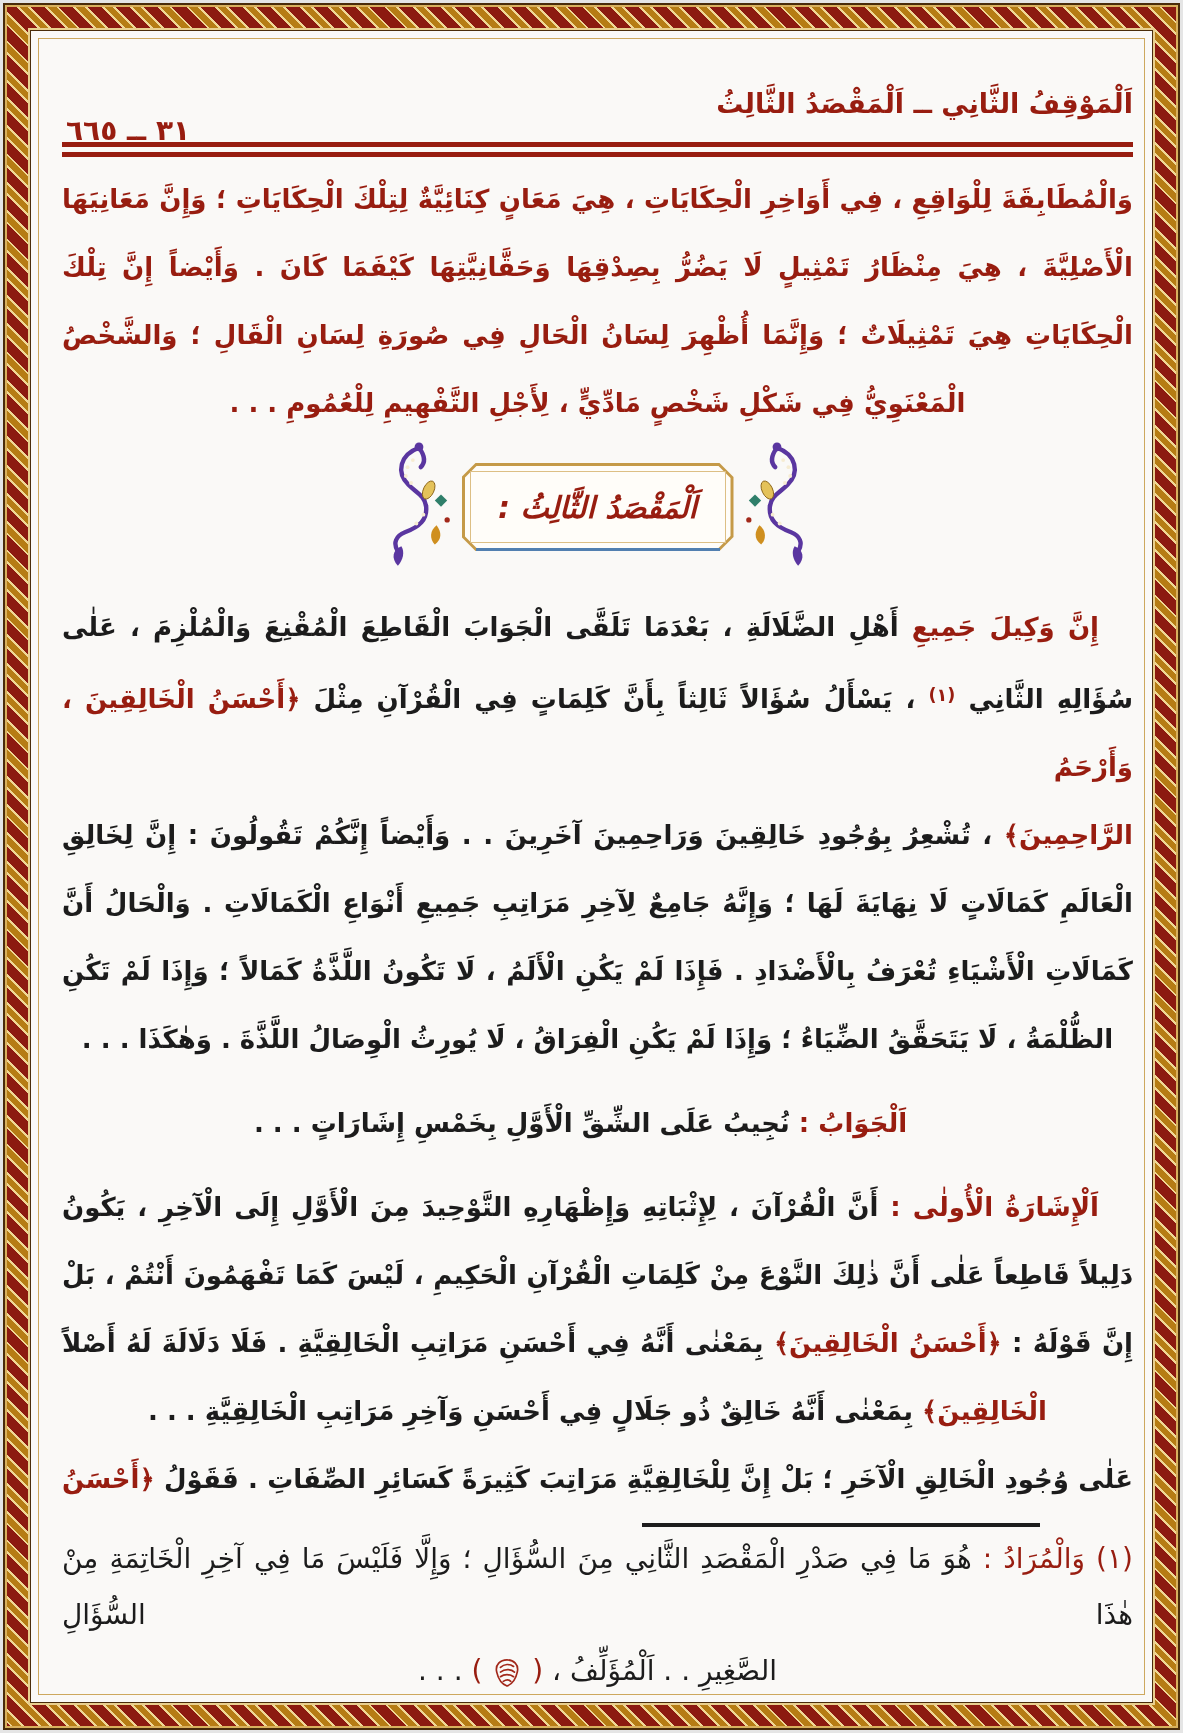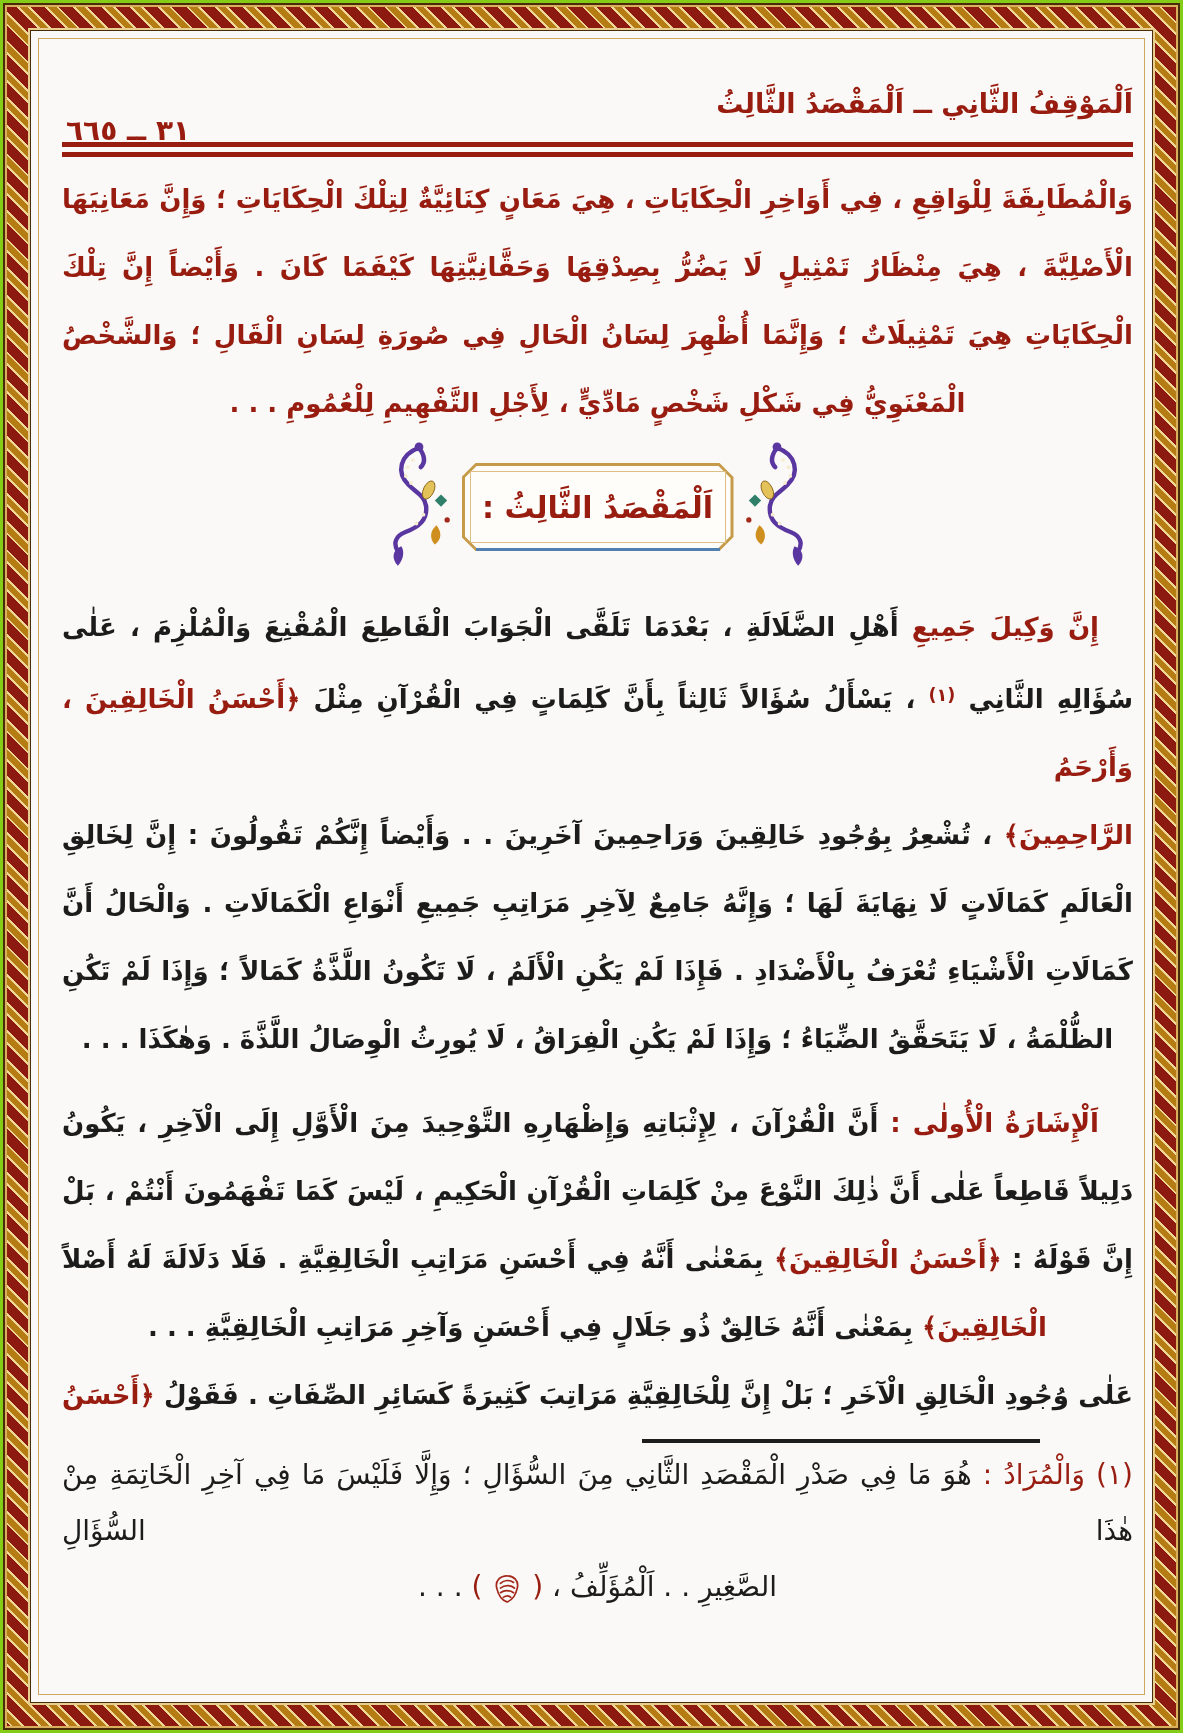--- a/index.html
+++ b/index.html
@@ -1,18 +1,18 @@
 <!DOCTYPE html>
 <html lang="ar" dir="rtl" style="--accent-red: #981d10; --ink: #1c1c1c;"><head>
 <meta charset="utf-8">
 <style>
   html,body{margin:0;padding:0;background:#ffffff;}
   .page{
     position:relative;width:1183px;height:1733px;overflow:hidden;
-    background:#84cc16;font-family:"DejaVu Sans",sans-serif;
+    background:#e5e5e5;font-family:"DejaVu Sans",sans-serif;
   }
   
   .frame-band{
     position:absolute;inset:3px;border:2px solid #4a2c0a;
     background:repeating-linear-gradient(45deg,
       #8c1a10 0 5px,#f0d795 5px 7px,#b67c14 7px 13px,#f0d795 13px 15px,#8c1a10 15px 20px);
     box-shadow:inset 0 0 0 2px #d9b15e;
   }
   .frame-hole{
     position:absolute;inset:30px;background:#faf9f7;border:1px solid #4a2c0a;
@@ -42,21 +42,21 @@
   .line.indent{padding-right:34px;}
   .seg-red{color:var(--accent-red,#981d10);}
   .seg-black{color:var(--ink,#1c1c1c);}
   .sup{font-size:0.68em;vertical-align:7px;}
   #para1{margin-top:8px;}
   #para2{margin-top:20px;}
   #answer{margin-top:16px;}
   #indication{margin-top:16px;}
   
   .heading-wrap{
-    margin-top:4px;height:132px;display:flex;align-items:center;justify-content:center;gap:4px;
+    margin-top:4px;height:132px;display:flex;align-items:center;justify-content:center;gap:4px;font-style:italic;
   }
   .orn{flex:0 0 auto;}
   .orn.flip{transform:scaleX(-1);}
   .heading-box{position:relative;width:272px;height:88px;flex:0 0 auto;}
   .hb-outer{
     position:absolute;inset:0;background:#c59a48;
     clip-path:polygon(14px 0,calc(100% - 14px) 0,100% 14px,100% calc(100% - 14px),calc(100% - 14px) 100%,14px 100%,0 calc(100% - 14px),0 14px);
   }
   .hb-mid{
     position:absolute;inset:3px;background:#fffdf9;
@@ -178,20 +178,23 @@
 </span>
     </div>
 
     <div id="para2">
         <div class="line justify indent"><span class="seg-red">إِنَّ وَكِيلَ جَمِيعِ </span><span class="seg-black">أَهْلِ الضَّلَالَةِ ، بَعْدَمَا تَلَقَّى الْجَوَابَ الْقَاطِعَ الْمُقْنِعَ وَالْمُلْزِمَ ، عَلٰى</span></div>
         <div class="line justify"><span class="seg-black">سُؤَالِهِ الثَّانِي </span><span class="seg-red sup">(١)</span><span class="seg-black"> ، يَسْأَلُ سُؤَالاً ثَالِثاً بِأَنَّ كَلِمَاتٍ فِي الْقُرْآنِ مِثْلَ </span><span class="seg-red">﴿أَحْسَنُ الْخَالِقِينَ ، وَأَرْحَمُ</span></div>
         <div class="line justify"><span class="seg-red">الرَّاحِمِينَ﴾</span><span class="seg-black"> ، تُشْعِرُ بِوُجُودِ خَالِقِينَ وَرَاحِمِينَ آخَرِينَ . . وَأَيْضاً إِنَّكُمْ تَقُولُونَ : إِنَّ لِخَالِقِ</span></div>
         <div class="line justify"><span class="seg-black">الْعَالَمِ كَمَالَاتٍ لَا نِهَايَةَ لَهَا ؛ وَإِنَّهُ جَامِعٌ لِآخِرِ مَرَاتِبِ جَمِيعِ أَنْوَاعِ الْكَمَالَاتِ . وَالْحَالُ أَنَّ</span></div>
         <div class="line justify"><span class="seg-black">كَمَالَاتِ الْأَشْيَاءِ تُعْرَفُ بِالْأَضْدَادِ . فَإِذَا لَمْ يَكُنِ الْأَلَمُ ، لَا تَكُونُ اللَّذَّةُ كَمَالاً ؛ وَإِذَا لَمْ تَكُنِ</span></div>
         <div class="line"><span class="seg-black">الظُّلْمَةُ ، لَا يَتَحَقَّقُ الضِّيَاءُ ؛ وَإِذَا لَمْ يَكُنِ الْفِرَاقُ ، لَا يُورِثُ الْوِصَالُ اللَّذَّةَ . وَهٰكَذَا . . .</span></div>
+      </div>
+    <div id="answer">
+        <div class="line indent"><span class="seg-red">اَلْجَوَابُ :</span><span class="seg-black"> نُجِيبُ عَلَى الشِّقِّ الْأَوَّلِ بِخَمْسِ إِشَارَاتٍ . . .</span></div>
       </div>
     <div id="indication">
         <div class="line justify indent"><span class="seg-red">اَلْإِشَارَةُ الْأُولٰى : </span><span class="seg-black">أَنَّ الْقُرْآنَ ، لِإِثْبَاتِهِ وَإِظْهَارِهِ التَّوْحِيدَ مِنَ الْأَوَّلِ إِلَى الْآخِرِ ، يَكُونُ</span></div>
         <div class="line justify"><span class="seg-black">دَلِيلاً قَاطِعاً عَلٰى أَنَّ ذٰلِكَ النَّوْعَ مِنْ كَلِمَاتِ الْقُرْآنِ الْحَكِيمِ ، لَيْسَ كَمَا تَفْهَمُونَ أَنْتُمْ ، بَلْ</span></div>
         <div class="line justify"><span class="seg-black">إِنَّ قَوْلَهُ : </span><span class="seg-red">﴿أَحْسَنُ الْخَالِقِينَ﴾</span><span class="seg-black"> بِمَعْنٰى أَنَّهُ فِي أَحْسَنِ مَرَاتِبِ الْخَالِقِيَّةِ . فَلَا دَلَالَةَ لَهُ أَصْلاً</span></div>
         <div class="line"><span class="seg-red">الْخَالِقِينَ﴾</span><span class="seg-black"> بِمَعْنٰى أَنَّهُ خَالِقٌ ذُو جَلَالٍ فِي أَحْسَنِ وَآخِرِ مَرَاتِبِ الْخَالِقِيَّةِ . . .</span></div>
         <div class="line justify"><span class="seg-black">عَلٰى وُجُودِ الْخَالِقِ الْآخَرِ ؛ بَلْ إِنَّ لِلْخَالِقِيَّةِ مَرَاتِبَ كَثِيرَةً كَسَائِرِ الصِّفَاتِ . فَقَوْلُ </span><span class="seg-red">﴿أَحْسَنُ</span></div>
       </div>
 
     <div class="fn-sep"></div>

